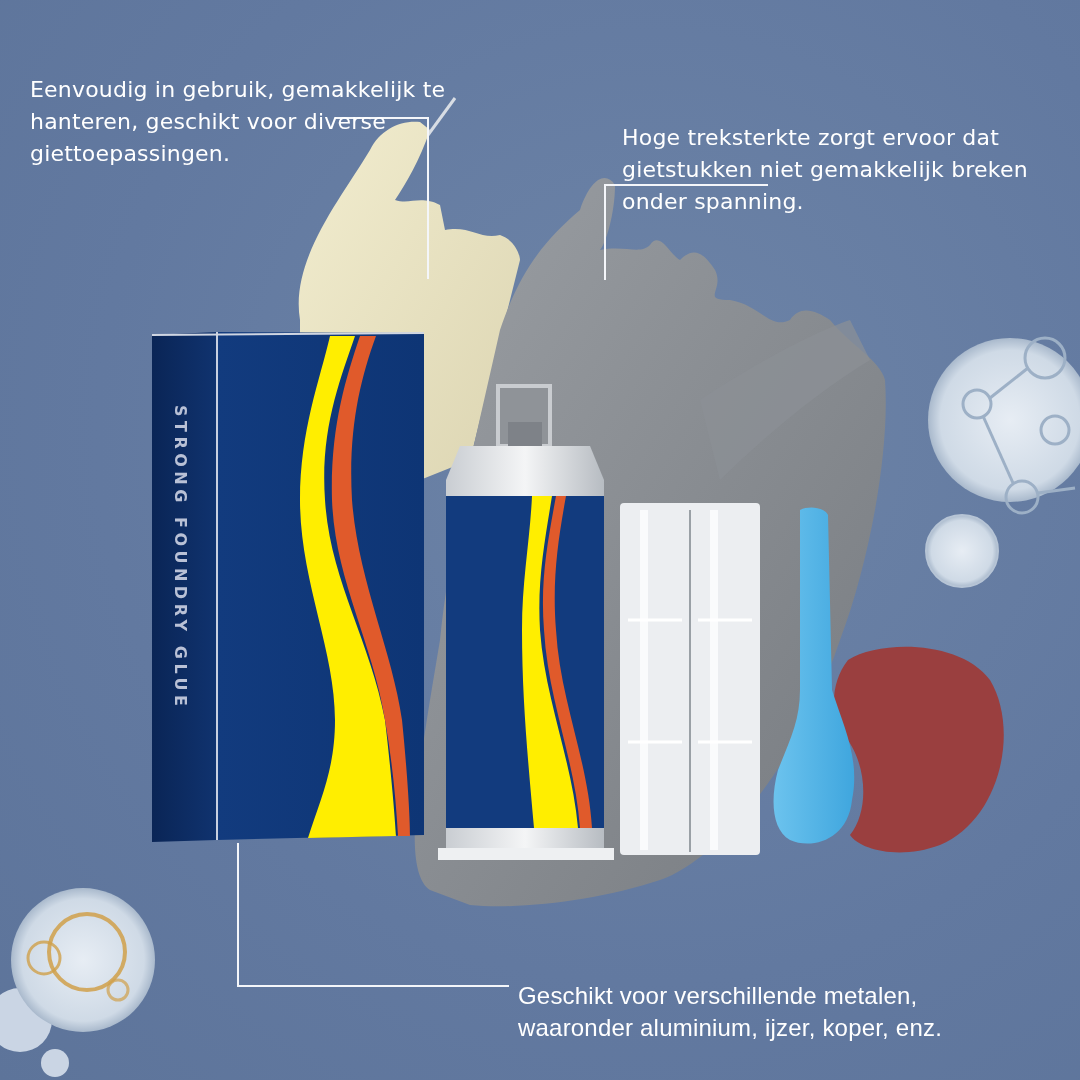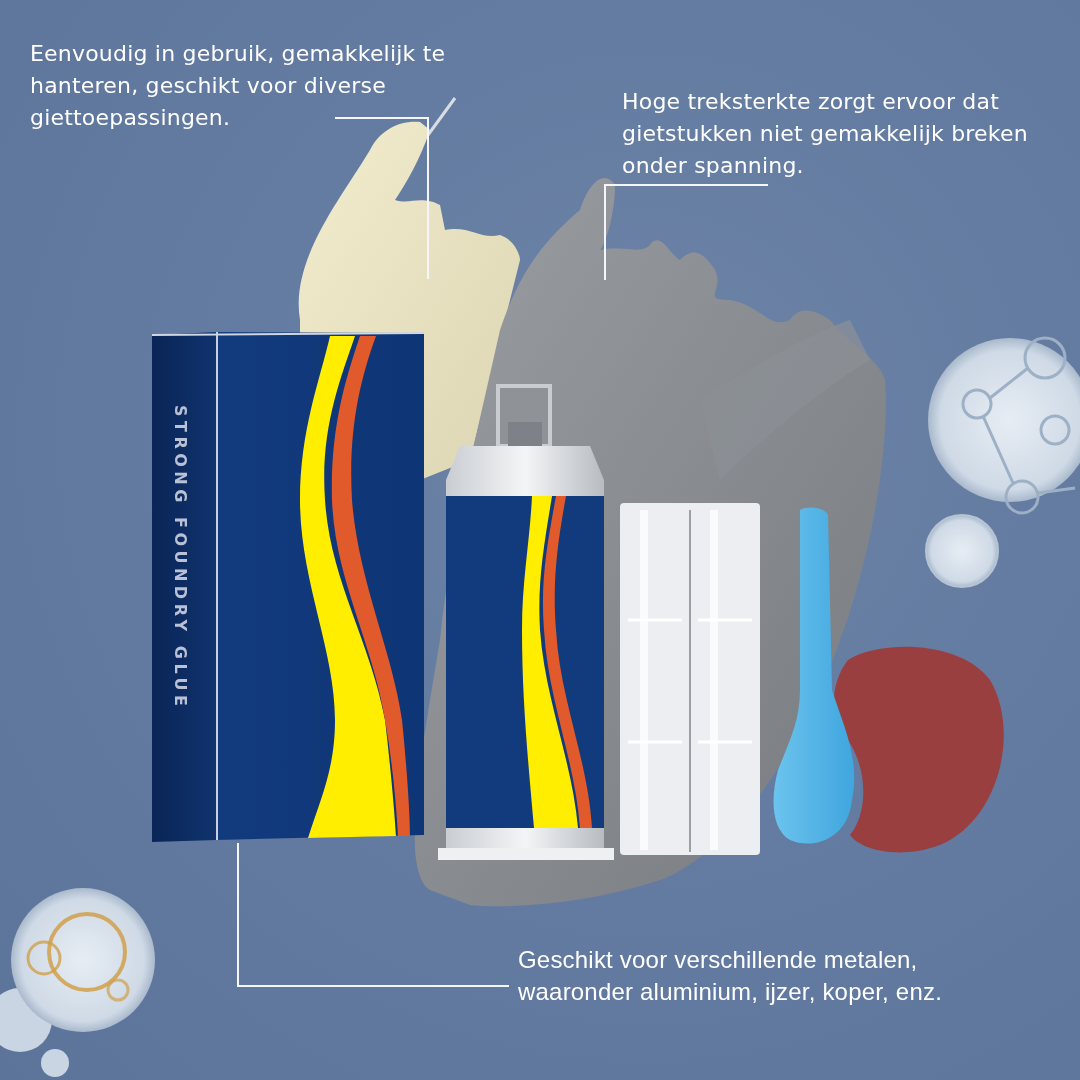--- a/index.html
+++ b/index.html
@@ -1,18 +1,18 @@
 <!DOCTYPE html>
 <html><head>
 <meta charset="utf-8">
 <style>
   html,body{margin:0;padding:0;}
   body{width:1080px;height:1080px;overflow:hidden;background:#667ea2;font-family:"Liberation Sans",sans-serif;}
   .stage{position:relative;width:1080px;height:1080px;background:radial-gradient(ellipse at 60% 40%,#6d84a7 0%,#6279a0 60%,#5d749a 100%);overflow:hidden;}
-  .caption{position:absolute;color:#ffffff;font-family:"DejaVu Sans",sans-serif;font-size:22px;line-height:32px;letter-spacing:0.2px;}
+  .caption{position:absolute;color:#ffffff;font-family:"DejaVu Sans",sans-serif;font-size:22px;line-height:32px;letter-spacing:0.2px;margin-top:36px;}
   .cap-1{left:30px;top:38px;width:520px;}
   .cap-2{left:622px;top:86px;width:450px;}
   .cap-3{left:518px;top:944px;width:460px;font-family:"Liberation Sans",sans-serif;font-size:24px;line-height:32px;}
   .line{position:absolute;background:#f4f6fa;}
   svg.art{position:absolute;left:0;top:0;width:1080px;height:1080px;}
   .box-label{position:absolute;left:166px;top:405px;width:30px;height:400px;}
   .box-label span{position:absolute;left:0;top:0;transform-origin:0 0;transform:translate(24px,0) rotate(90deg);white-space:nowrap;color:#b9c1d6;font-size:16px;font-weight:bold;letter-spacing:4.5px;font-family:"DejaVu Sans",sans-serif;}
 </style>
 </head>
 <body>

